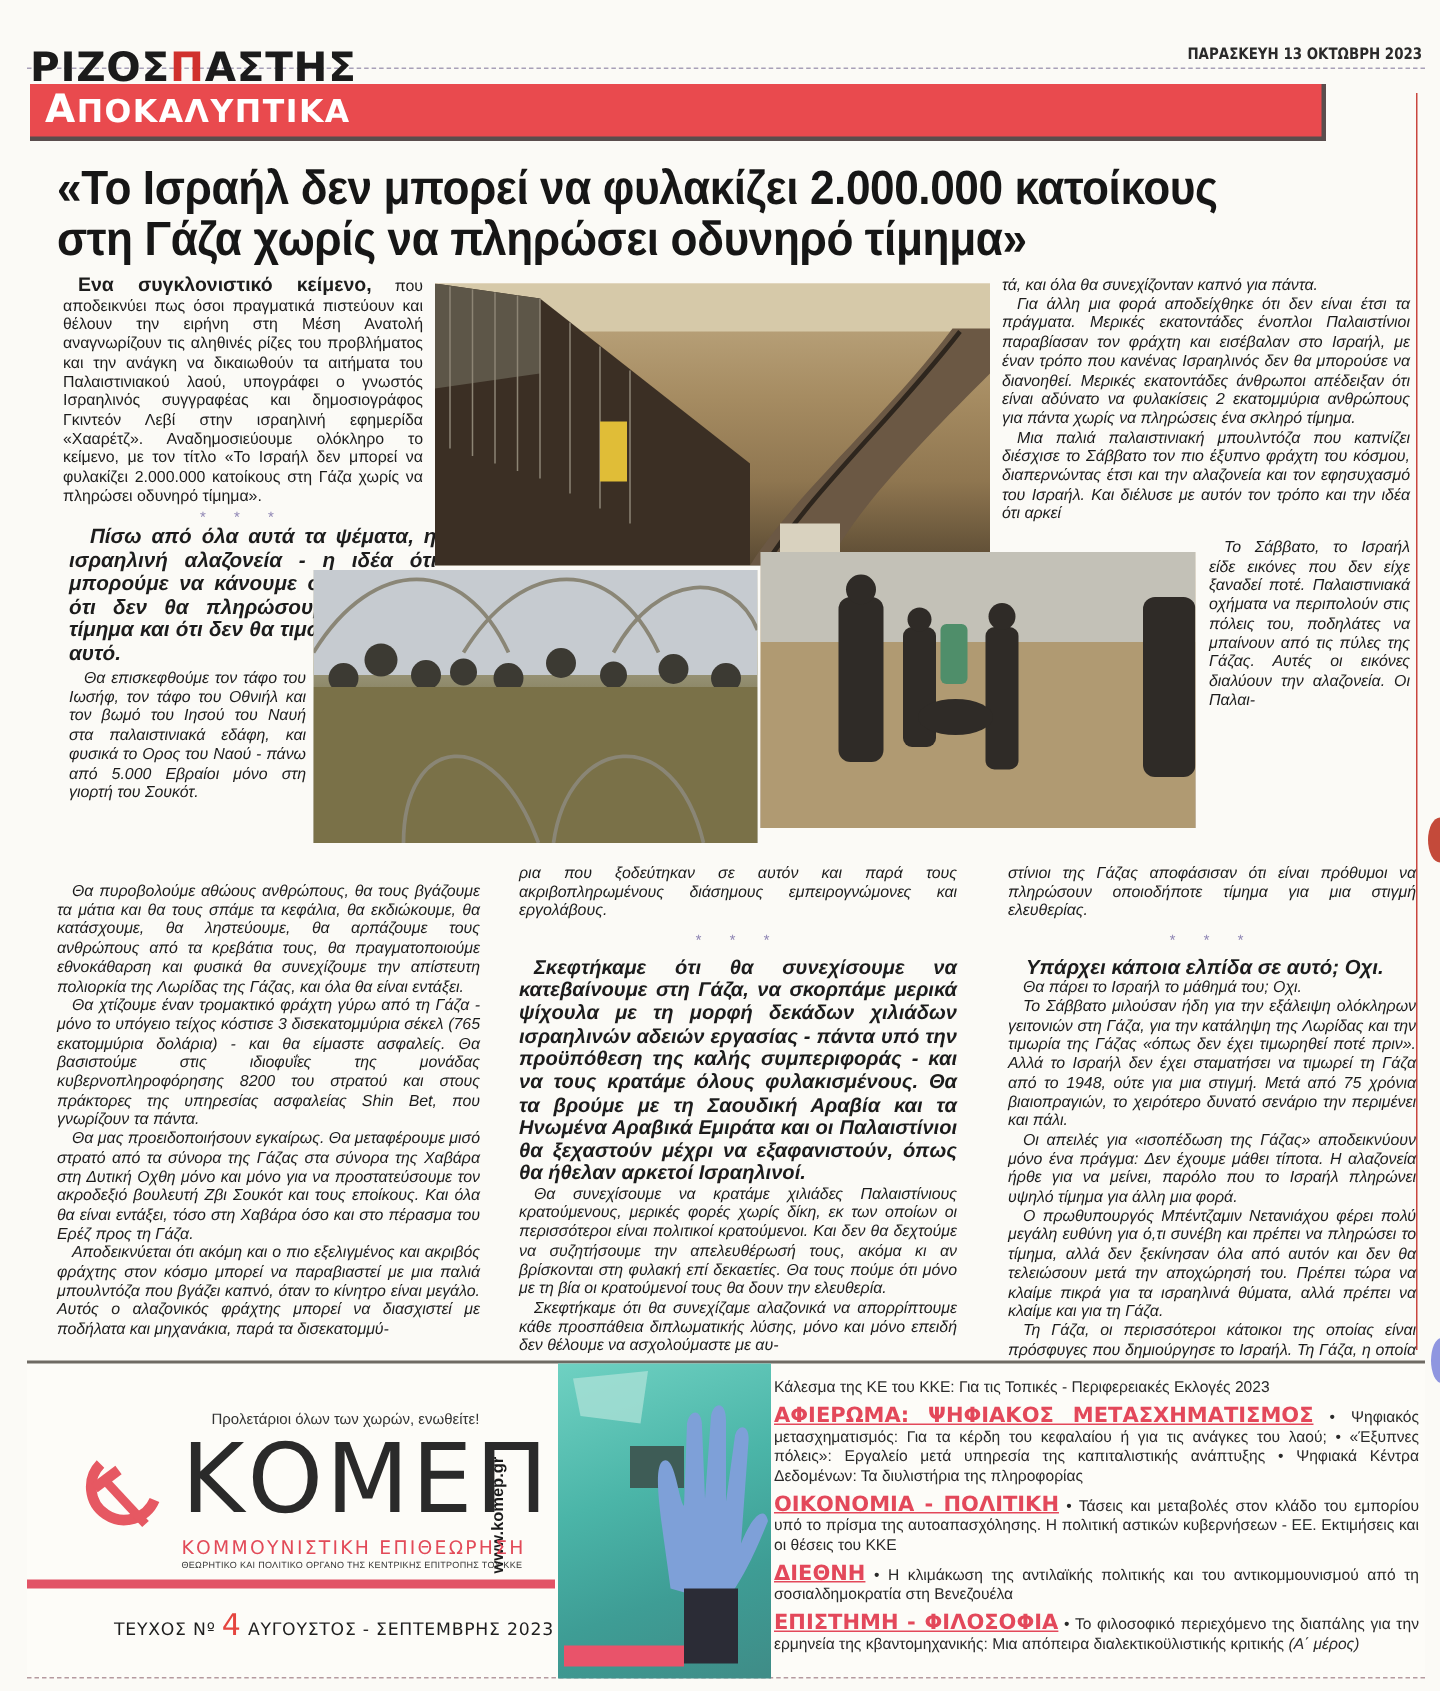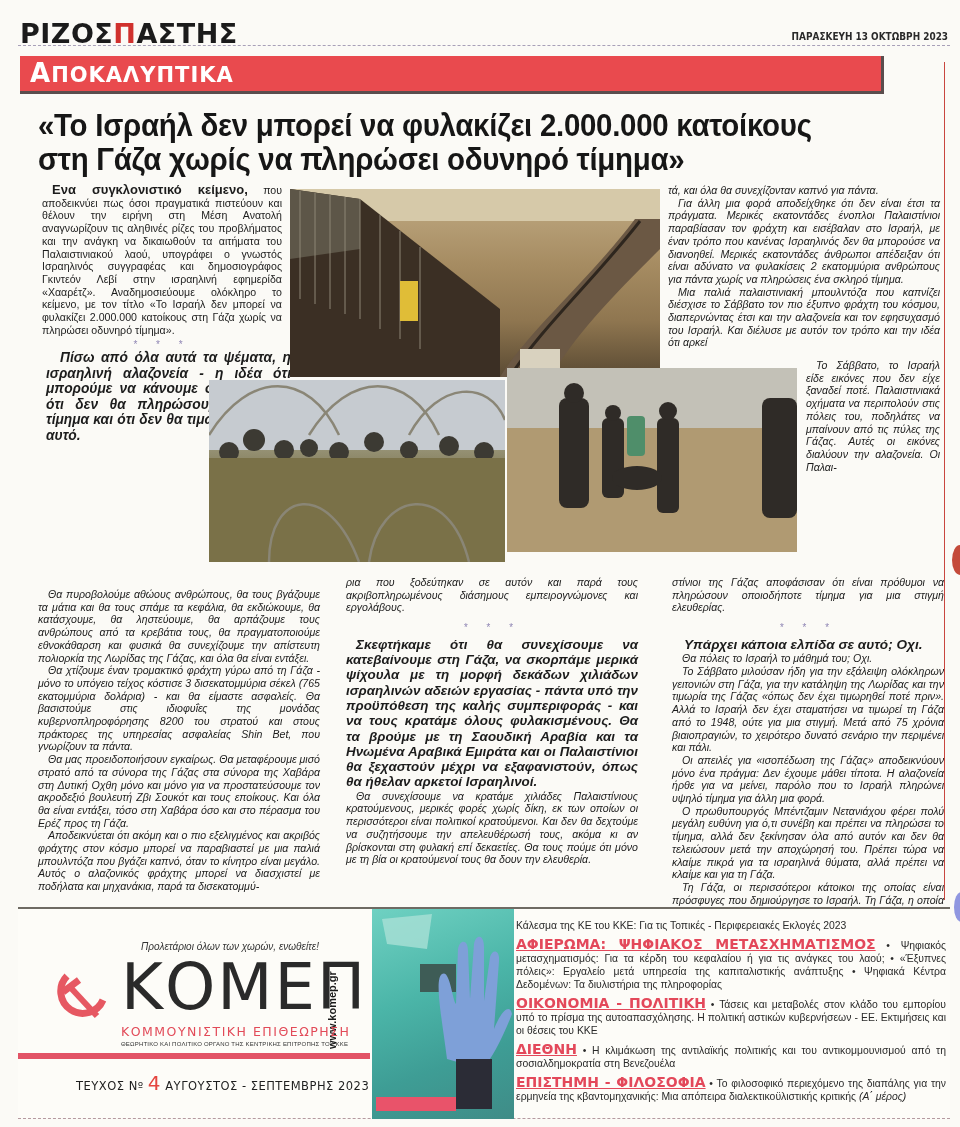--- a/index.html
+++ b/index.html
@@ -1,21 +1,21 @@
 <!DOCTYPE html>
 <html><head>
 <meta charset="utf-8">
 <style>
   * { box-sizing: border-box; margin: 0; padding: 0; }
   html, body { width: 960px; height: 1127px; background: #fbfaf6; overflow: hidden; }
   body { position: relative; font-family: "Liberation Sans", sans-serif; color: #1c1c1c; }
 
   
   .masthead { position: absolute; left: 18px; top: 10px; width: 932px; height: 36px; border-bottom: 1px dashed #a8a0b8; }
-  .logo { position: absolute; left: 2px; top: 8px; font-family: "DejaVu Sans", sans-serif; font-weight: bold; font-size: 27px; letter-spacing: 0.5px; color: #1b1b1b; }
+  .logo { position: absolute; left: 2px; top: 20px; font-family: "DejaVu Sans", sans-serif; font-weight: bold; font-size: 27px; letter-spacing: 0.5px; color: #1b1b1b; }
   .logo .red { color: #d0312d; }
   .date { position: absolute; right: 2px; top: 20px; font-family: "DejaVu Sans", sans-serif; font-size: 10.5px; font-weight: bold; color: #2a2a2a; transform: scaleX(0.85); transform-origin: right center; }
 
   
   .section-bar { position: absolute; left: 20px; top: 56px; width: 864px; height: 38px; background: #e94a4e; border-right: 3px solid #5a4d4d; border-bottom: 3px solid #5a4d4d; }
   .section-bar .label { position: absolute; left: 10px; top: 2px; font-family: "DejaVu Sans", sans-serif; font-weight: bold; font-size: 26px; color: #fff; letter-spacing: 1px; }
   .section-bar .label .small { font-size: 21px; }
   .right-rule { position: absolute; left: 944px; top: 62px; width: 1px; height: 838px; background: #c9463f; }
 
   
@@ -32,21 +32,21 @@
   .ph-fence { left: 290px; top: 189px; width: 370px; height: 188px;
     background: linear-gradient(180deg, #cdb78f 0%, #b9a27a 12%, #a68c62 40%, #8f7650 70%, #5a4a33 100%); }
   .ph-wire { left: 209px; top: 380px; width: 296px; height: 182px;
     background: linear-gradient(180deg, #c7c8c4 0%, #a29f86 30%, #7c7550 55%, #6b6340 100%); }
   .ph-people { left: 507px; top: 368px; width: 290px; height: 184px;
     background: linear-gradient(180deg, #c9c2b0 0%, #bba986 30%, #a58b62 65%, #8c7250 100%); }
   .photo svg { width: 100%; height: 100%; display: block; }
 
   
   .ad { position: absolute; left: 18px; top: 907px; width: 932px; height: 212px; border-top: 2px solid #6e6a63; border-bottom: 1px dashed #b59aa0; background: #fdfcf8; }
-  .ad-motto { position: absolute; left: 123px; top: 32px; font-style: italic; font-size: 10px; color: #333; text-align: right; }
+  .ad-motto { position: absolute; left: 123px; top: 32px; font-size: 10px; color: #333; text-align: right; }
   .ad-hammer { position: absolute; left: 35px; top: 57px; width: 60px; height: 56px; }
   .ad-title { position: absolute; left: 103px; top: 46px; font-family: "DejaVu Sans", sans-serif; font-size: 64px; line-height: 64px; color: #2a2a2a; letter-spacing: 2px; font-weight: normal; }
   .ad-url { position: absolute; left: 308px; top: 30px; width: 20px; height: 110px; }
   .ad-url span { position: absolute; left: 0; top: 110px; transform: rotate(-90deg); transform-origin: left top; font-size: 11px; font-weight: bold; white-space: nowrap; color: #1a1a1a; }
   .ad-sub { position: absolute; left: 103px; top: 115px; font-family: "DejaVu Sans", sans-serif; font-size: 12.5px; color: #e24a58; letter-spacing: 1.5px; }
   .ad-organ { position: absolute; left: 103px; top: 132px; font-size: 6px; color: #333; letter-spacing: 0.2px; }
   .ad-band { position: absolute; left: 0; top: 144px; width: 352px; height: 6px; background: #e25366; }
   .ad-issue { position: absolute; left: 58px; top: 162px; font-family: "DejaVu Sans", sans-serif; font-size: 11.5px; color: #1e1e1e; letter-spacing: 0.5px; }
   .ad-issue .num { color: #e5453f; font-size: 20px; }
   .ad-cover { position: absolute; left: 354px; top: 0; width: 142px; height: 210px;
@@ -77,51 +77,53 @@
 
 <div class="col" style="left:42px; top:184px; width:240px;">
   <p style="text-indent:10px;"><span class="lead-bold">Ενα συγκλονιστικό κείμενο,</span><span> που αποδεικνύει πως όσοι πραγματικά πιστεύουν και θέλουν την ειρήνη στη Μέση Ανατολή αναγνωρίζουν τις αληθινές ρίζες του προβλήματος και την ανάγκη να δικαιωθούν τα αιτήματα του Παλαιστινιακού λαού, υπογράφει ο γνωστός Ισραηλινός συγγραφέας και δημοσιογράφος Γκιντεόν Λεβί στην ισραηλινή εφημερίδα «Χααρέτζ». Αναδημοσιεύουμε ολόκληρο το κείμενο, με τον τίτλο «Το Ισραήλ δεν μπορεί να φυλακίζει 2.000.000 κατοίκους στη Γάζα χωρίς να πληρώσει οδυνηρό τίμημα».</span></p>
   <div class="stars">* * *</div>
 </div>
 
 <div class="col" style="left:46px; top:350px; width:160px;">
   <p class="bold-it" style="text-indent:14px; width:245px;">Πίσω από όλα αυτά τα ψέματα, η ισραηλινή αλαζονεία - η ιδέα ότι μπορούμε να κάνουμε ό,τι θέλουμε, ότι δεν θα πληρώσουμε ποτέ το τίμημα και ότι δεν θα τιμωρηθούμε γι' αυτό.</p>
 </div>
 <div class="col italic" style="left:46px; top:446px; width:158px;">
+  <p style="width:158px;">Θα επισκεφθούμε τον τάφο του Ιωσήφ, τον τάφο του Οθνιήλ και τον βωμό του Ιησού του Ναυή στα παλαιστινιακά εδάφη, και φυσικά το Ορος του Ναού - πάνω από 5.000 Εβραίοι μόνο στη γιορτή του Σουκότ.</p>
 </div>
 
 <div class="col italic" style="left:38px; top:588px; width:282px;">
   <p>Θα πυροβολούμε αθώους ανθρώπους, θα τους βγάζουμε τα μάτια και θα τους σπάμε τα κεφάλια, θα εκδιώκουμε, θα κατάσχουμε, θα ληστεύουμε, θα αρπάζουμε τους ανθρώπους από τα κρεβάτια τους, θα πραγματοποιούμε εθνοκάθαρση και φυσικά θα συνεχίζουμε την απίστευτη πολιορκία της Λωρίδας της Γάζας, και όλα θα είναι εντάξει.</p>
   <p>Θα χτίζουμε έναν τρομακτικό φράχτη γύρω από τη Γάζα - μόνο το υπόγειο τείχος κόστισε 3 δισεκατομμύρια σέκελ (765 εκατομμύρια δολάρια) - και θα είμαστε ασφαλείς. Θα βασιστούμε στις ιδιοφυΐες της μονάδας κυβερνοπληροφόρησης 8200 του στρατού και στους πράκτορες της υπηρεσίας ασφαλείας Shin Bet, που γνωρίζουν τα πάντα.</p>
   <p>Θα μας προειδοποιήσουν εγκαίρως. Θα μεταφέρουμε μισό στρατό από τα σύνορα της Γάζας στα σύνορα της Χαβάρα στη Δυτική Οχθη μόνο και μόνο για να προστατεύσουμε τον ακροδεξιό βουλευτή Ζβι Σουκότ και τους εποίκους. Και όλα θα είναι εντάξει, τόσο στη Χαβάρα όσο και στο πέρασμα του Ερέζ προς τη Γάζα.</p>
   <p>Αποδεικνύεται ότι ακόμη και ο πιο εξελιγμένος και ακριβός φράχτης στον κόσμο μπορεί να παραβιαστεί με μια παλιά μπουλντόζα που βγάζει καπνό, όταν το κίνητρο είναι μεγάλο. Αυτός ο αλαζονικός φράχτης μπορεί να διασχιστεί με ποδήλατα και μηχανάκια, παρά τα δισεκατομμύ-</p>
 </div>
 
 <div class="col italic" style="left:346px; top:576px; width:292px;">
   <p style="text-indent:0">ρια που ξοδεύτηκαν σε αυτόν και παρά τους ακριβοπληρωμένους διάσημους εμπειρογνώμονες και εργολάβους.</p>
   <div class="stars" style="margin-top:8px;">* * *</div>
   <p class="bold-it" style="font-size:13.4px; line-height:15.3px;">Σκεφτήκαμε ότι θα συνεχίσουμε να κατεβαίνουμε στη Γάζα, να σκορπάμε μερικά ψίχουλα με τη μορφή δεκάδων χιλιάδων ισραηλινών αδειών εργασίας - πάντα υπό την προϋπόθεση της καλής συμπεριφοράς - και να τους κρατάμε όλους φυλακισμένους. Θα τα βρούμε με τη Σαουδική Αραβία και τα Ηνωμένα Αραβικά Εμιράτα και οι Παλαιστίνιοι θα ξεχαστούν μέχρι να εξαφανιστούν, όπως θα ήθελαν αρκετοί Ισραηλινοί.</p>
   <p>Θα συνεχίσουμε να κρατάμε χιλιάδες Παλαιστίνιους κρατούμενους, μερικές φορές χωρίς δίκη, εκ των οποίων οι περισσότεροι είναι πολιτικοί κρατούμενοι. Και δεν θα δεχτούμε να συζητήσουμε την απελευθέρωσή τους, ακόμα κι αν βρίσκονται στη φυλακή επί δεκαετίες. Θα τους πούμε ότι μόνο με τη βία οι κρατούμενοί τους θα δουν την ελευθερία.</p>
+  <p>Σκεφτήκαμε ότι θα συνεχίζαμε αλαζονικά να απορρίπτουμε κάθε προσπάθεια διπλωματικής λύσης, μόνο και μόνο επειδή δεν θέλουμε να ασχολούμαστε με αυ-</p>
 </div>
 
 <div class="col italic" style="left:668px; top:184px; width:272px;">
   <p style="text-indent:0">τά, και όλα θα συνεχίζονταν καπνό για πάντα.</p>
   <p>Για άλλη μια φορά αποδείχθηκε ότι δεν είναι έτσι τα πράγματα. Μερικές εκατοντάδες ένοπλοι Παλαιστίνιοι παραβίασαν τον φράχτη και εισέβαλαν στο Ισραήλ, με έναν τρόπο που κανένας Ισραηλινός δεν θα μπορούσε να διανοηθεί. Μερικές εκατοντάδες άνθρωποι απέδειξαν ότι είναι αδύνατο να φυλακίσεις 2 εκατομμύρια ανθρώπους για πάντα χωρίς να πληρώσεις ένα σκληρό τίμημα.</p>
   <p>Μια παλιά παλαιστινιακή μπουλντόζα που καπνίζει διέσχισε το Σάββατο τον πιο έξυπνο φράχτη του κόσμου, διαπερνώντας έτσι και την αλαζονεία και τον εφησυχασμό του Ισραήλ. Και διέλυσε με αυτόν τον τρόπο και την ιδέα ότι αρκεί</p>
 </div>
 
 <div class="col italic" style="left:806px; top:359px; width:134px;">
   <p>Το Σάββατο, το Ισραήλ είδε εικόνες που δεν είχε ξαναδεί ποτέ. Παλαιστινιακά οχήματα να περιπολούν στις πόλεις του, ποδηλάτες να μπαίνουν από τις πύλες της Γάζας. Αυτές οι εικόνες διαλύουν την αλαζονεία. Οι Παλαι-</p>
 </div>
 
 <div class="col italic" style="left:652px; top:576px; width:272px;margin-left:20px;">
   <p style="text-indent:0">στίνιοι της Γάζας αποφάσισαν ότι είναι πρόθυμοι να πληρώσουν οποιοδήποτε τίμημα για μια στιγμή ελευθερίας.</p>
   <div class="stars" style="margin-top:8px;">* * *</div>
   <p class="bold-it" style="text-indent:12px; font-size:13.6px;">Υπάρχει κάποια ελπίδα σε αυτό; Οχι.</p>
-  <p>Θα πόλεις το Ισραήλ το μάθημά του; Οχι.</p>
+  <p>Θα πάρει το Ισραήλ το μάθημά του; Οχι.</p>
   <p>Το Σάββατο μιλούσαν ήδη για την εξάλειψη ολόκληρων γειτονιών στη Γάζα, για την κατάληψη της Λωρίδας και την τιμωρία της Γάζας «όπως δεν έχει τιμωρηθεί ποτέ πριν». Αλλά το Ισραήλ δεν έχει σταματήσει να τιμωρεί τη Γάζα από το 1948, ούτε για μια στιγμή. Μετά από 75 χρόνια βιαιοπραγιών, το χειρότερο δυνατό σενάριο την περιμένει και πάλι.</p>
   <p>Οι απειλές για «ισοπέδωση της Γάζας» αποδεικνύουν μόνο ένα πράγμα: Δεν έχουμε μάθει τίποτα. Η αλαζονεία ήρθε για να μείνει, παρόλο που το Ισραήλ πληρώνει υψηλό τίμημα για άλλη μια φορά.</p>
   <p>Ο πρωθυπουργός Μπέντζαμιν Νετανιάχου φέρει πολύ μεγάλη ευθύνη για ό,τι συνέβη και πρέπει να πληρώσει το τίμημα, αλλά δεν ξεκίνησαν όλα από αυτόν και δεν θα τελειώσουν μετά την αποχώρησή του. Πρέπει τώρα να κλαίμε πικρά για τα ισραηλινά θύματα, αλλά πρέπει να κλαίμε και για τη Γάζα.</p>
   <p>Τη Γάζα, οι περισσότεροι κάτοικοι της οποίας είναι πρόσφυγες που δημιούργησε το Ισραήλ. Τη Γάζα, η οποία δεν γνώρισε ποτέ ούτε μια μέρα ελευθερίας.</p>
 </div>
 
 <div class="photo ph-fence">
   <svg viewBox="0 0 370 188" preserveAspectRatio="none">
     <rect x="0" y="0" width="370" height="32" fill="#d6c9a9"></rect>
     <polygon points="0,0 70,10 210,120 210,188 0,188" fill="#3b2f24"></polygon>

